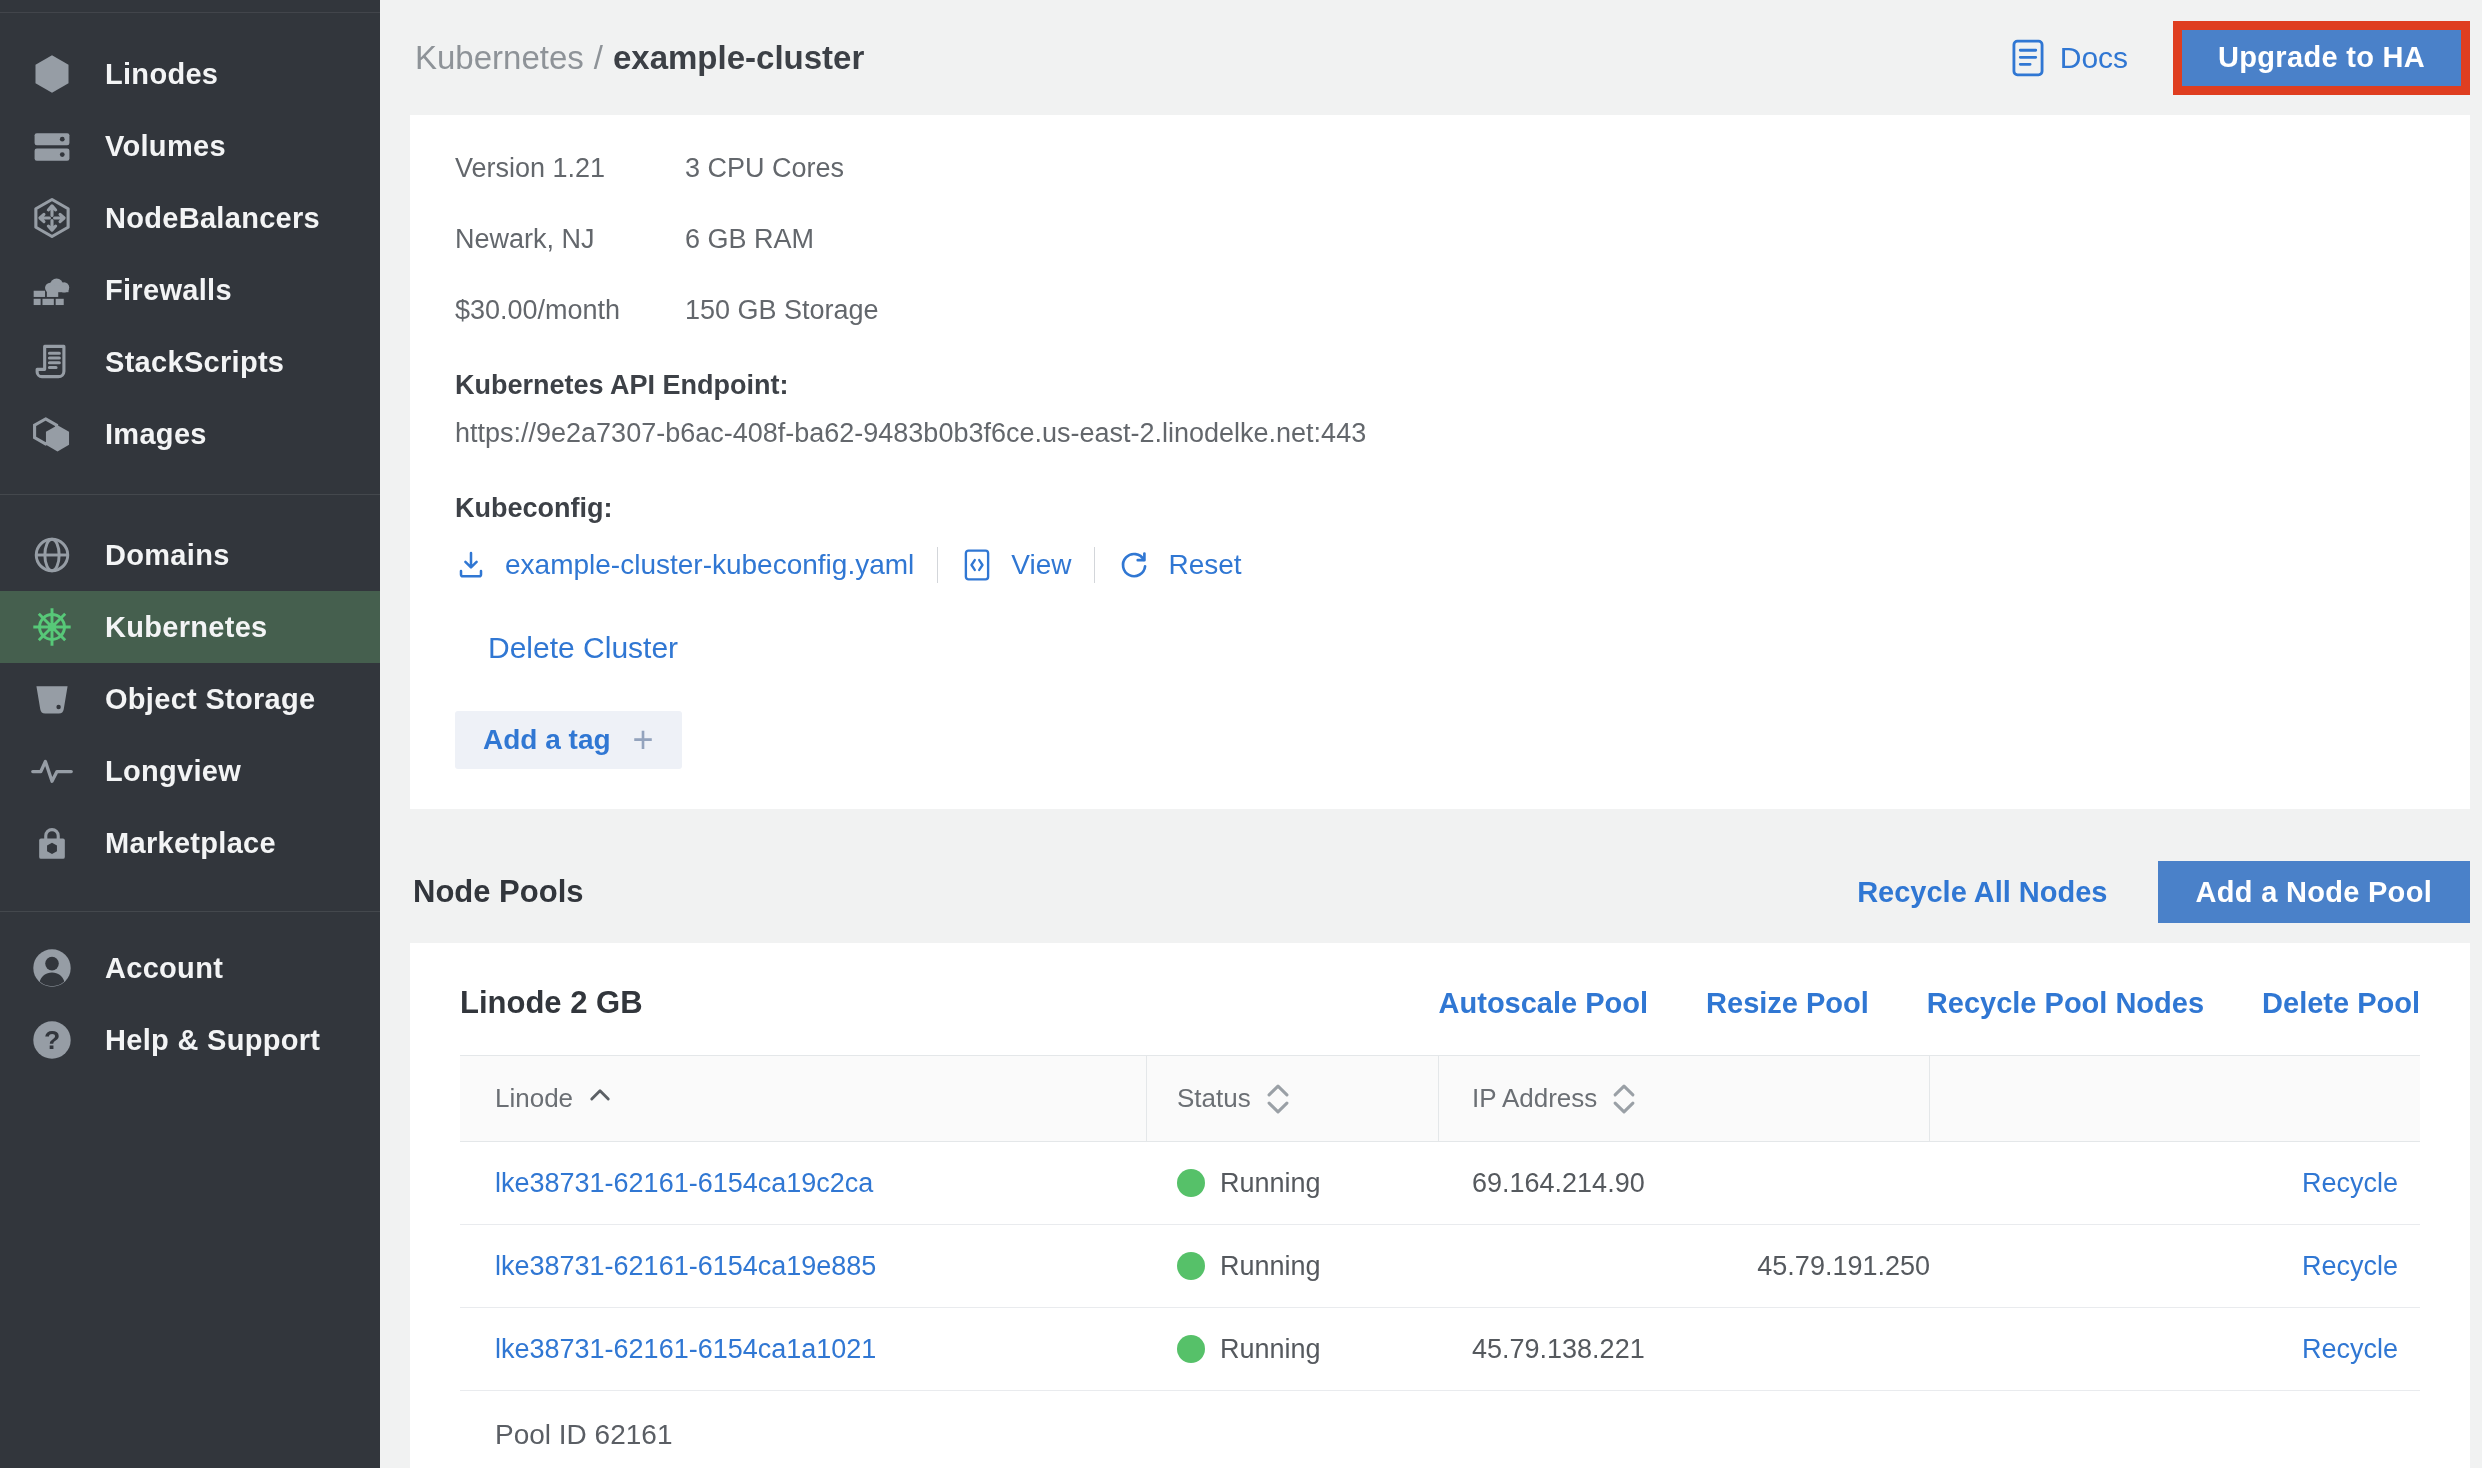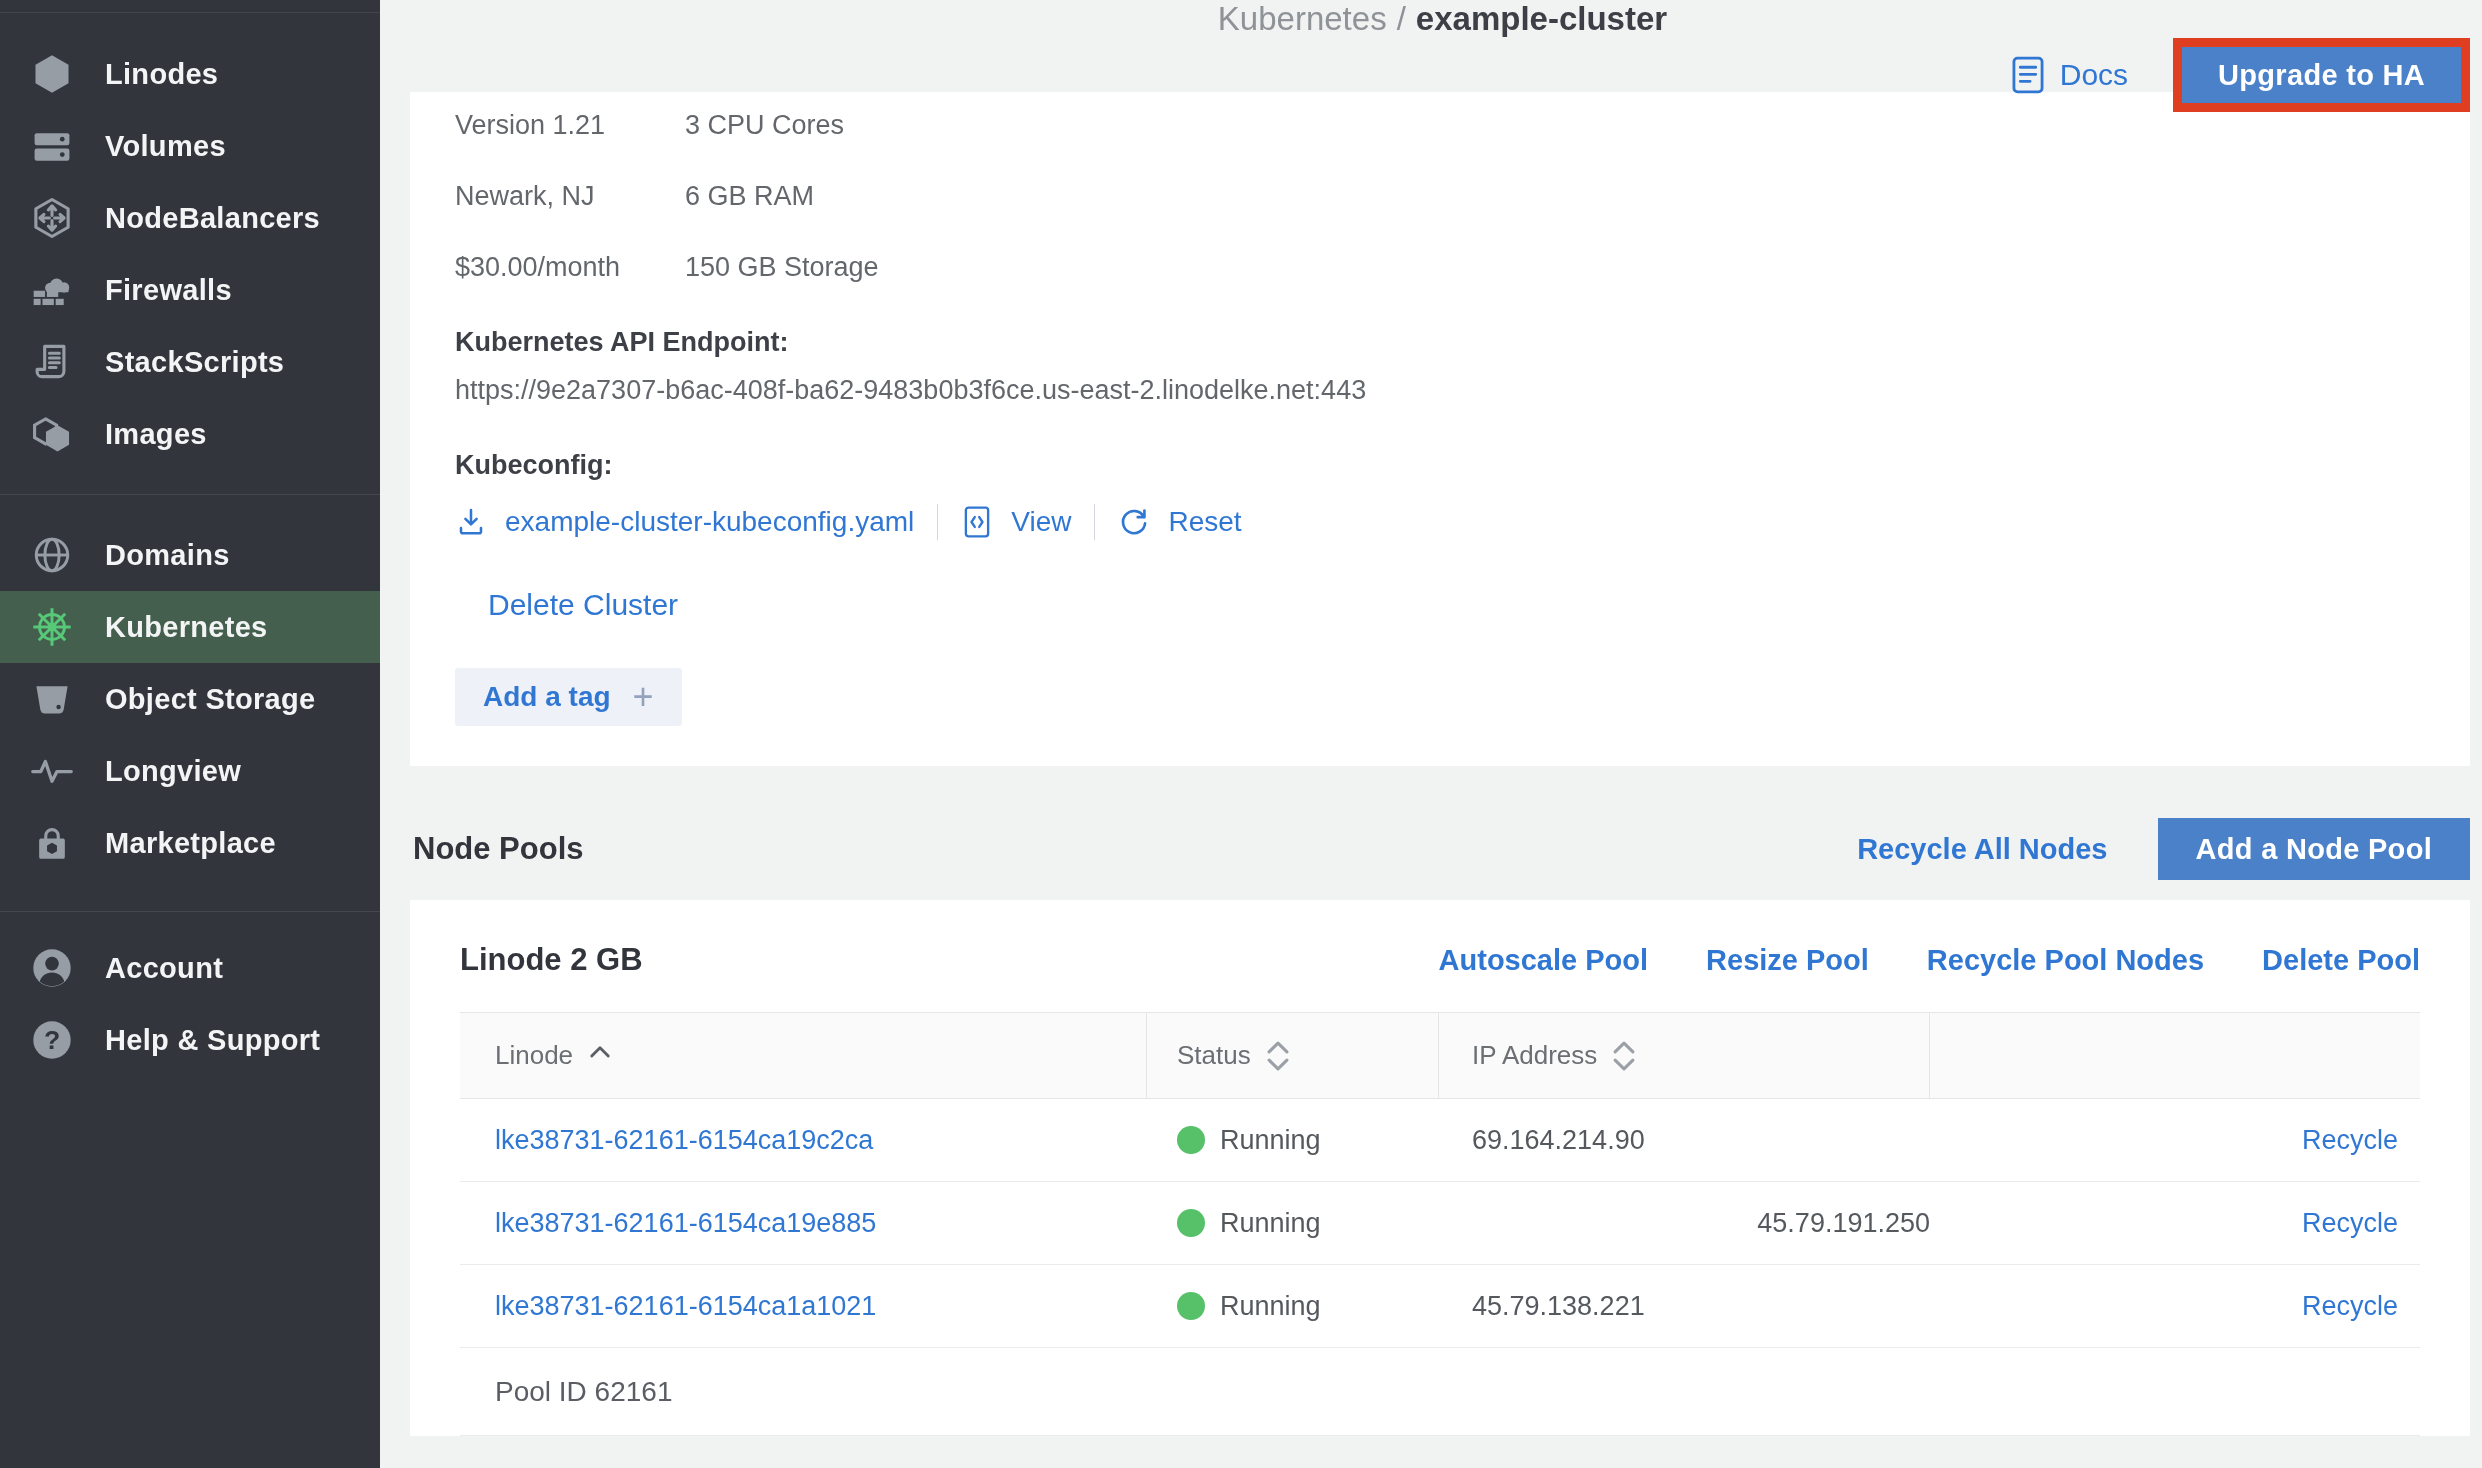--- a/index.html
+++ b/index.html
@@ -25,37 +25,37 @@
   .nav-item{display:flex; align-items:center; height:72px; padding-left:30px; cursor:pointer;}
   .nav-item.selected{background:var(--sidebar_selected_bg);}
   .nav-icon{width:44px; height:44px; margin-right:31px; display:flex; align-items:center; justify-content:center;}
   .nav-icon svg{width:44px; height:44px;}
   .nav-label{color:#f3f4f5; font-size:29px; font-weight:600; letter-spacing:.3px;}
   .nav-divider{height:1px; background:rgba(255,255,255,.09); margin:24px 0;}
   .nav-divider.account-sep{margin:32px 0 20px;}
 
   
   .main{flex:1; padding:0 12px 0 30px; min-width:0;}
-  .page-header{display:flex; align-items:center; height:92px; padding-left:5px;flex-direction:column;}
+  .page-header{display:flex; align-items:center; height:115px; padding-left:5px;}
   .breadcrumb{font-size:33px;}
   .crumb{color:#8e9398; font-weight:400;}
   .crumb-sep{color:#8e9398; margin:0 10px; font-weight:400;}
   .crumb-current{color:#3c4046; font-weight:700;}
   .header-actions{margin-left:auto; display:flex; align-items:center;}
   .docs-link{display:flex; align-items:center; gap:15px; color:var(--link_blue); font-size:30px; text-decoration:none; cursor:pointer;}
   .annotation{border:9px solid var(--annotation_red); margin-left:45px;}
   .btn-primary{
     background:var(--button_blue); color:#fff; border:none; cursor:pointer;
     font-family:inherit; font-size:29px; font-weight:600; letter-spacing:.3px;
   }
   .upgrade-btn{height:56px; padding:0 36px;}
 
   
   .panel{background:var(--panel_bg);}
-  .summary-panel{padding:18px 45px 40px;}
+  .summary-panel{padding:38px 45px 40px;}
   .spec-grid{display:grid; grid-template-columns:230px auto; row-gap:40px; width:fit-content;}
   .spec{font-size:27px; color:var(--text_gray);}
   .block-label{font-size:27px; font-weight:700; color:#3d4147; margin-top:44px;}
   .endpoint-url{font-size:27px; color:var(--text_gray); margin-top:17px;}
   .kubeconfig-row{display:flex; align-items:center; margin-top:23px;}
   .kc-link{display:flex; align-items:center; gap:18px; color:var(--link_blue); font-size:28px; text-decoration:none; cursor:pointer;}
   .kc-div{width:1px; height:36px; background:#d3d6da; margin:0 23px;}
   .delete-cluster{display:inline-block; margin:48px 0 0 33px; color:var(--link_blue); font-size:30px; font-weight:400; text-decoration:none; cursor:pointer;}
   .add-tag-chip{
     margin-top:46px; display:flex; align-items:center; gap:22px; width:fit-content;

